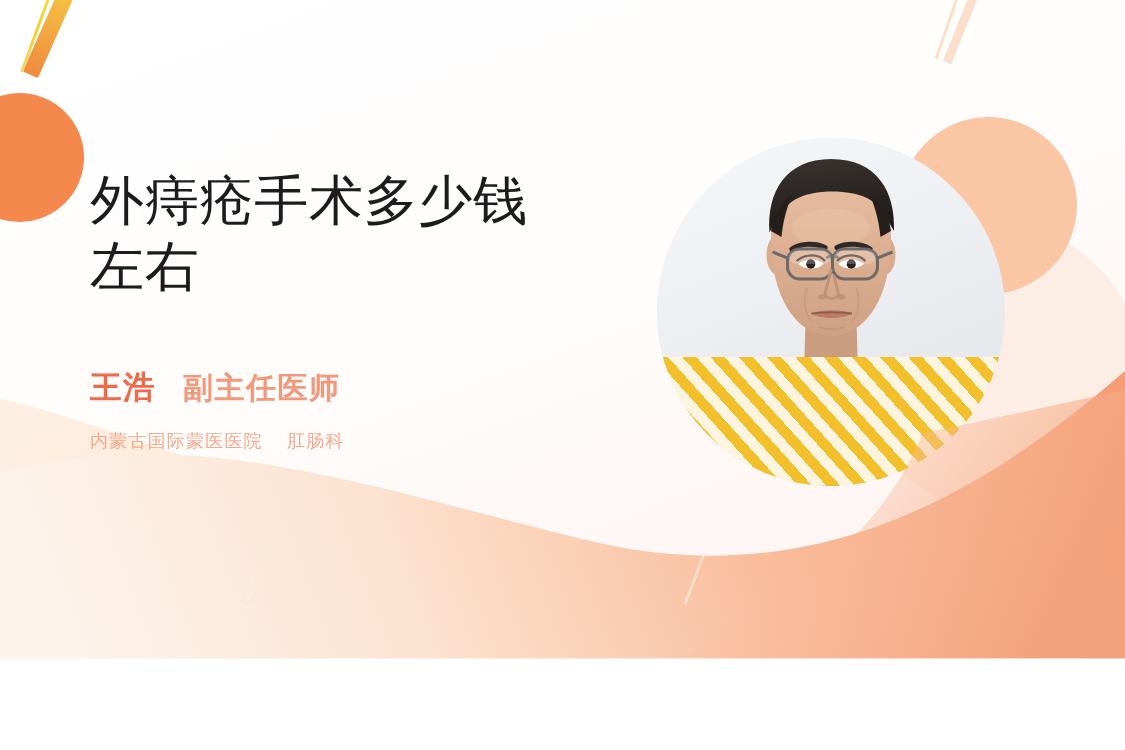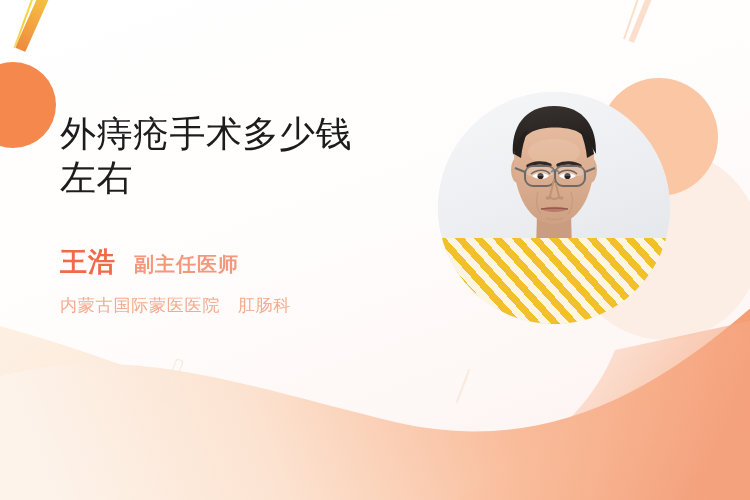--- a/index.html
+++ b/index.html
@@ -4,21 +4,21 @@
 <title>Medical Q&amp;A Card</title>
 <style>
   html, body {
     margin: 0;
     padding: 0;
     background: #ffffff;
   }
   #card {
     position: relative;
     width: 750px;
-    height: 500px;
+    height: 439px;
     overflow: hidden;
     background: linear-gradient(160deg, #ffffff 0%, #fffdfc 45%, #fdf6f4 78%, #fbf1ee 100%);
     font-family: "Liberation Sans", "DejaVu Sans", sans-serif;
     -webkit-font-smoothing: antialiased;
   }
 
   
   .deco { position: absolute; pointer-events: none; }
 
   
@@ -147,35 +147,35 @@
     letter-spacing: 0.5px;
     white-space: pre-line;
     margin: 0;
   }
   #doctor-line {
     margin-top: 44px;
     display: flex;
     align-items: baseline;
   }
   #doctor-name {
-    font-size: 27px;
+    font-size: 21px;
     font-weight: 700;
     color: #f06a4a;
     letter-spacing: 1px;
   }
   #doctor-title {
     font-size: 20px;
     font-weight: 700;
     color: #f4987c;
     margin-left: 18px;
     letter-spacing: 1px;
   }
   #hospital-line {
     margin-top: 14px;
-    font-size: 17px;
+    font-size: 12px;
     color: #f5a98e;
     letter-spacing: 0.8px;
   }
   #hospital-dept { margin-left: 12px; }
 </style>
 </head>
 <body>
 
 <div id="card">
 

